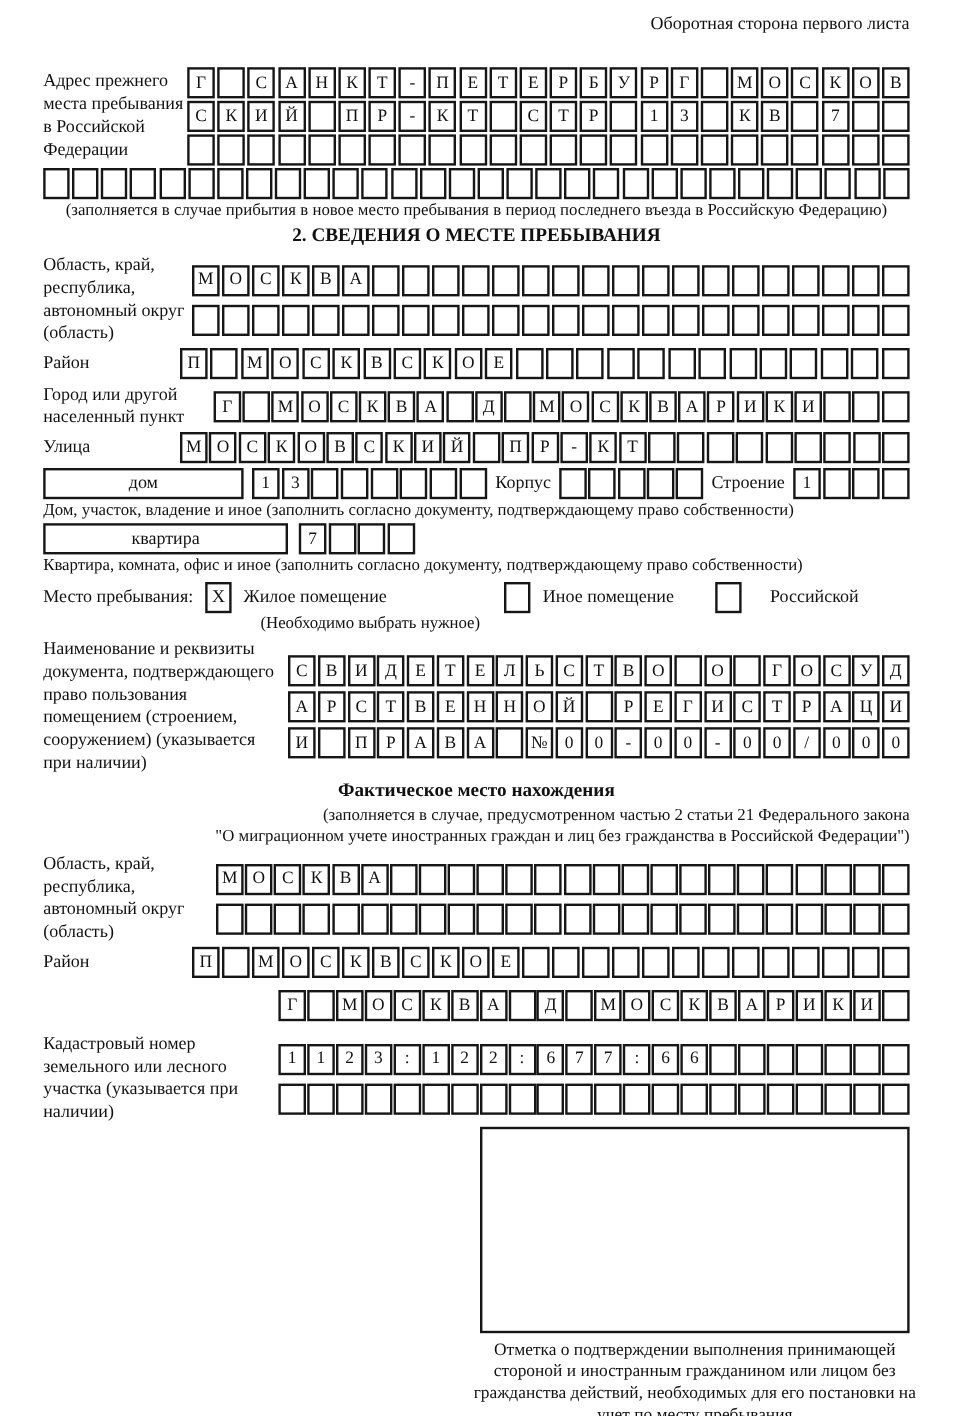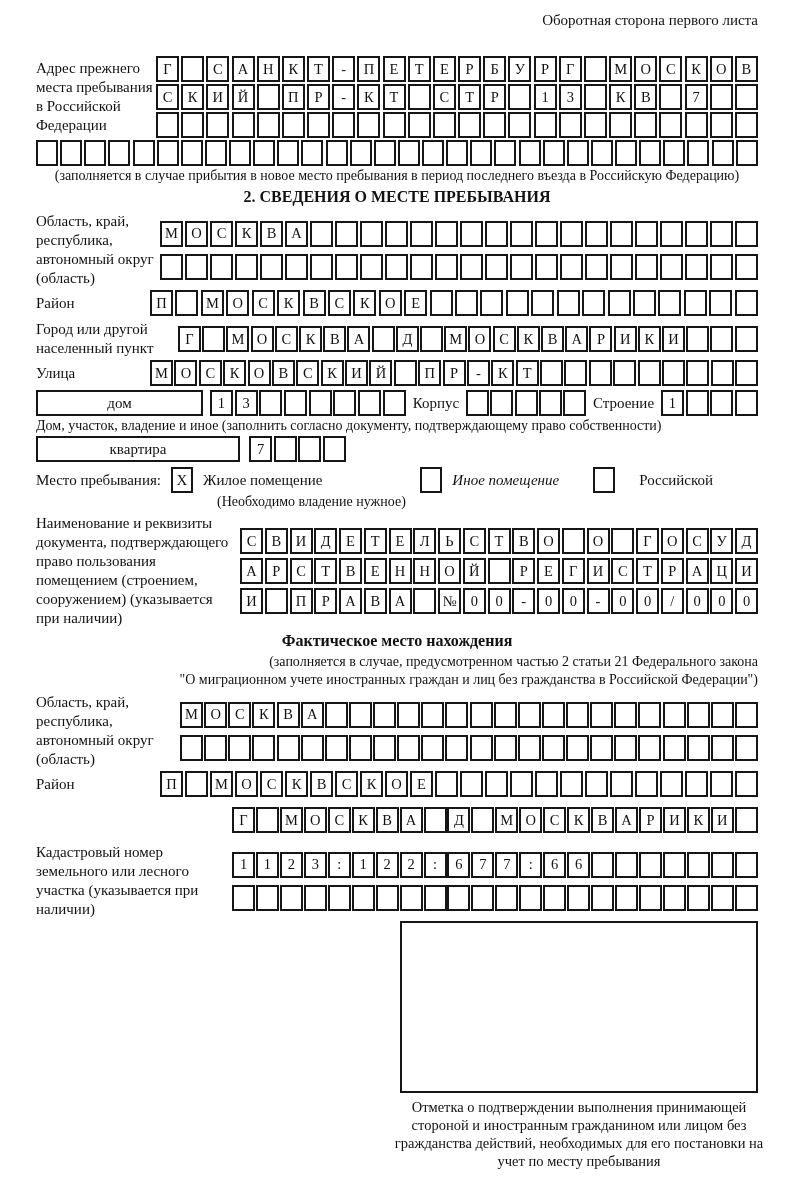--- a/index.html
+++ b/index.html
@@ -59,21 +59,21 @@
   .inlabel { font-size:15px; white-space:nowrap; }
 
   .kvrow { margin-top:2px; display:flex; align-items:center; }
   .kvrow .grp { margin-left:9px; }
 
   .stayrow { margin-top:5px; display:flex; align-items:center; font-size:15px; }
   .chk { width:22px; height:26px; border:2px solid #161616; display:flex; align-items:center; justify-content:center; font-size:15px; }
   .stayrow .t0 { margin-right:10px; }
   .stayrow .o1 { margin-left:10px; }
   .stayrow .b2 { margin-left:98px; }
-  .stayrow .o2 { margin-left:10px;font-style:italic; }
+  .stayrow .o2 { margin-left:10px; }
   .stayrow .b3 { margin-left:34px; }
   .stayrow .o3 { margin-left:24px; }
   .choose { margin-left:181px; font-size:14px; line-height:16px; margin-top:1px; }
 
   .f-doc { margin-top:4px; min-height:114px; }
   .f-doc .label { width:204px; }
   .f-doc .rows { width:518px; gap:4px; }
 
   .notes { text-align:right; font-size:14px; line-height:16px; margin-top:2px; }
 
@@ -410,31 +410,32 @@
 
   <div class="kvrow">
     <div class="wbox kv">квартира</div>
     <div class="grp g4">
         <div class="cell">7</div>
         <div class="cell"></div>
         <div class="cell"></div>
         <div class="cell"></div>
       </div>
   </div>
+  <div class="caption">Квартира, комната, офис и иное (заполнить согласно документу, подтверждающему право собственности)</div>
 
   <div class="stayrow">
     <span class="t0">Место пребывания:</span>
     <span class="chk b1">X</span>
     <span class="o1">Жилое помещение</span>
     <span class="chk b2"></span>
     <span class="o2">Иное помещение</span>
     <span class="chk b3"></span>
     <span class="o3">Российской</span>
   </div>
-  <div class="choose">(Необходимо владение нужное)</div>
+  <div class="choose">(Необходимо выбрать нужное)</div>
 
   <div class="field f-doc">
     <div class="label">Наименование и реквизиты документа, подтверждающего право пользования помещением (строением, сооружением) (указывается при наличии)</div>
     <div class="rows">
       <div class="cellrow">
           <div class="cell">С</div>
           <div class="cell">В</div>
           <div class="cell">И</div>
           <div class="cell">Д</div>
           <div class="cell">Е</div>

